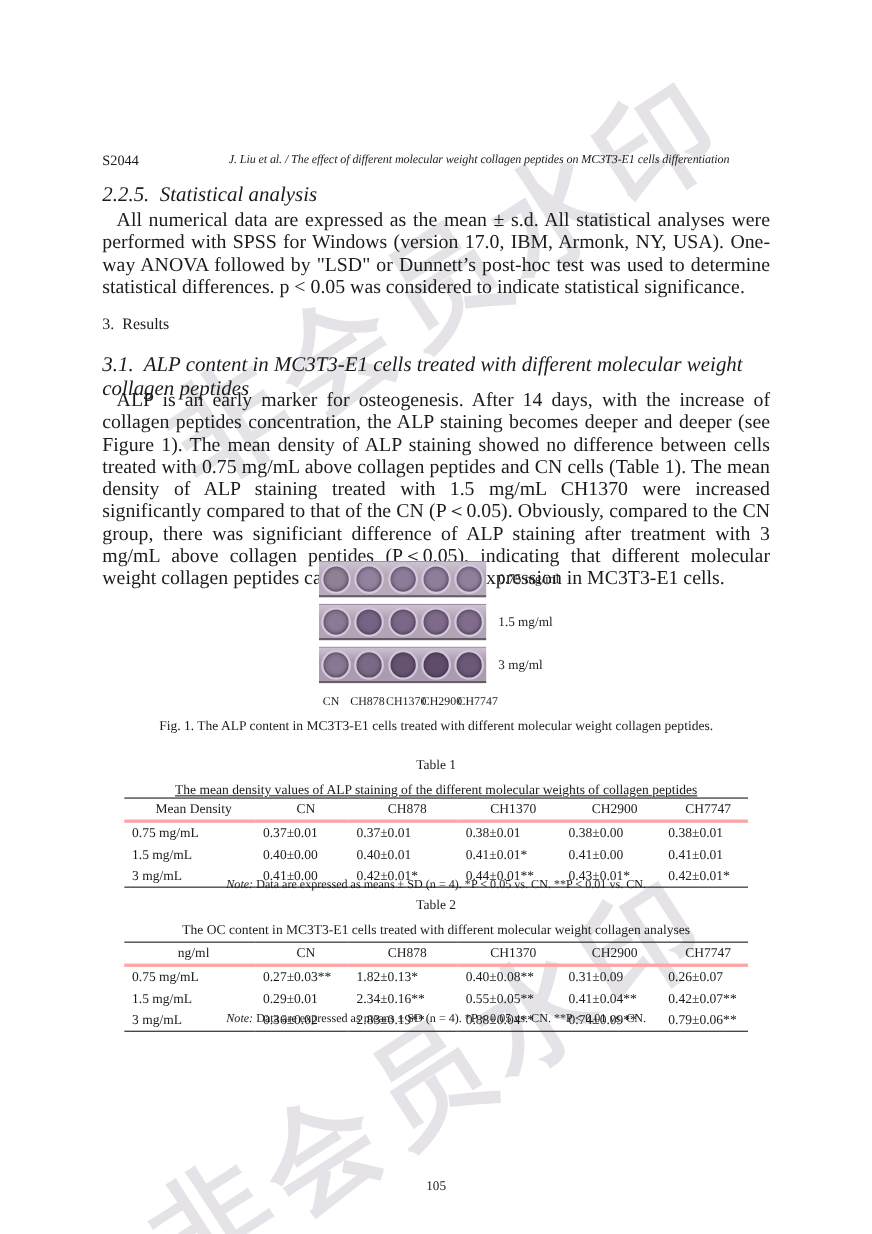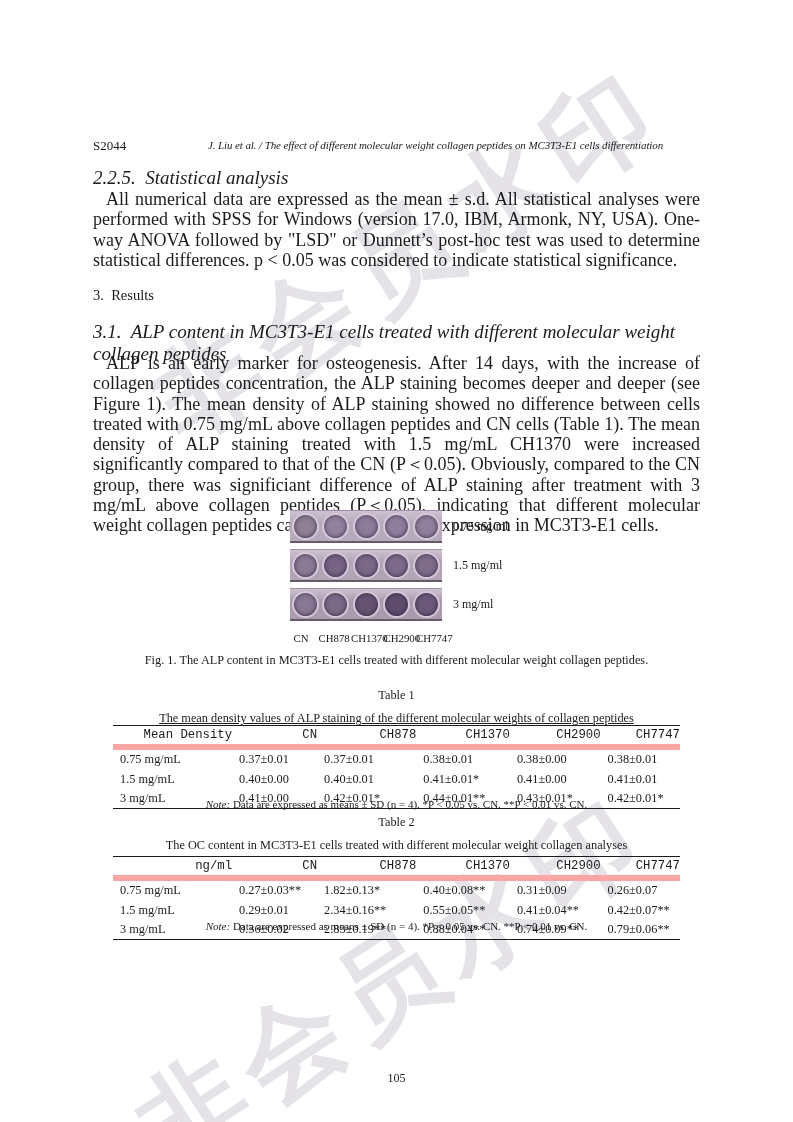--- a/index.html
+++ b/index.html
@@ -57,22 +57,22 @@
   .t2-title{top:815px;}
   .t2-sub{top:838px;}
   
   .paper-table{
     position:absolute;left:113px;width:567px;border-collapse:collapse;
     font-size:12.3px;table-layout:fixed;z-index:2;
   }
   .tbl1{top:725px;}
   .tbl2{top:856px;}
   .paper-table th{
-    font-weight:normal;text-align:right;padding:2px 0 2px 7px;
-    border-top:1.6px solid #1b1b1b;border-bottom:6px solid #fca5a5;font-family:Liberation Mono, monospace;
+    font-weight:normal;text-align:center;padding:2px 0 2px 7px;
+    border-top:1.6px solid #1b1b1b;border-bottom:3px solid #fca5a5;
   }
   .paper-table td{padding:2.2px 0 2.2px 7px;}
   .paper-table tbody tr:last-child td{border-bottom:1.6px solid #1b1b1b;}
   .table-note{
     position:absolute;left:113px;width:567px;text-align:center;font-size:11px;z-index:2;
   }
   .note1{top:798px;}
   .note2{top:920px;}
   .note-label{font-style:italic;}
   

